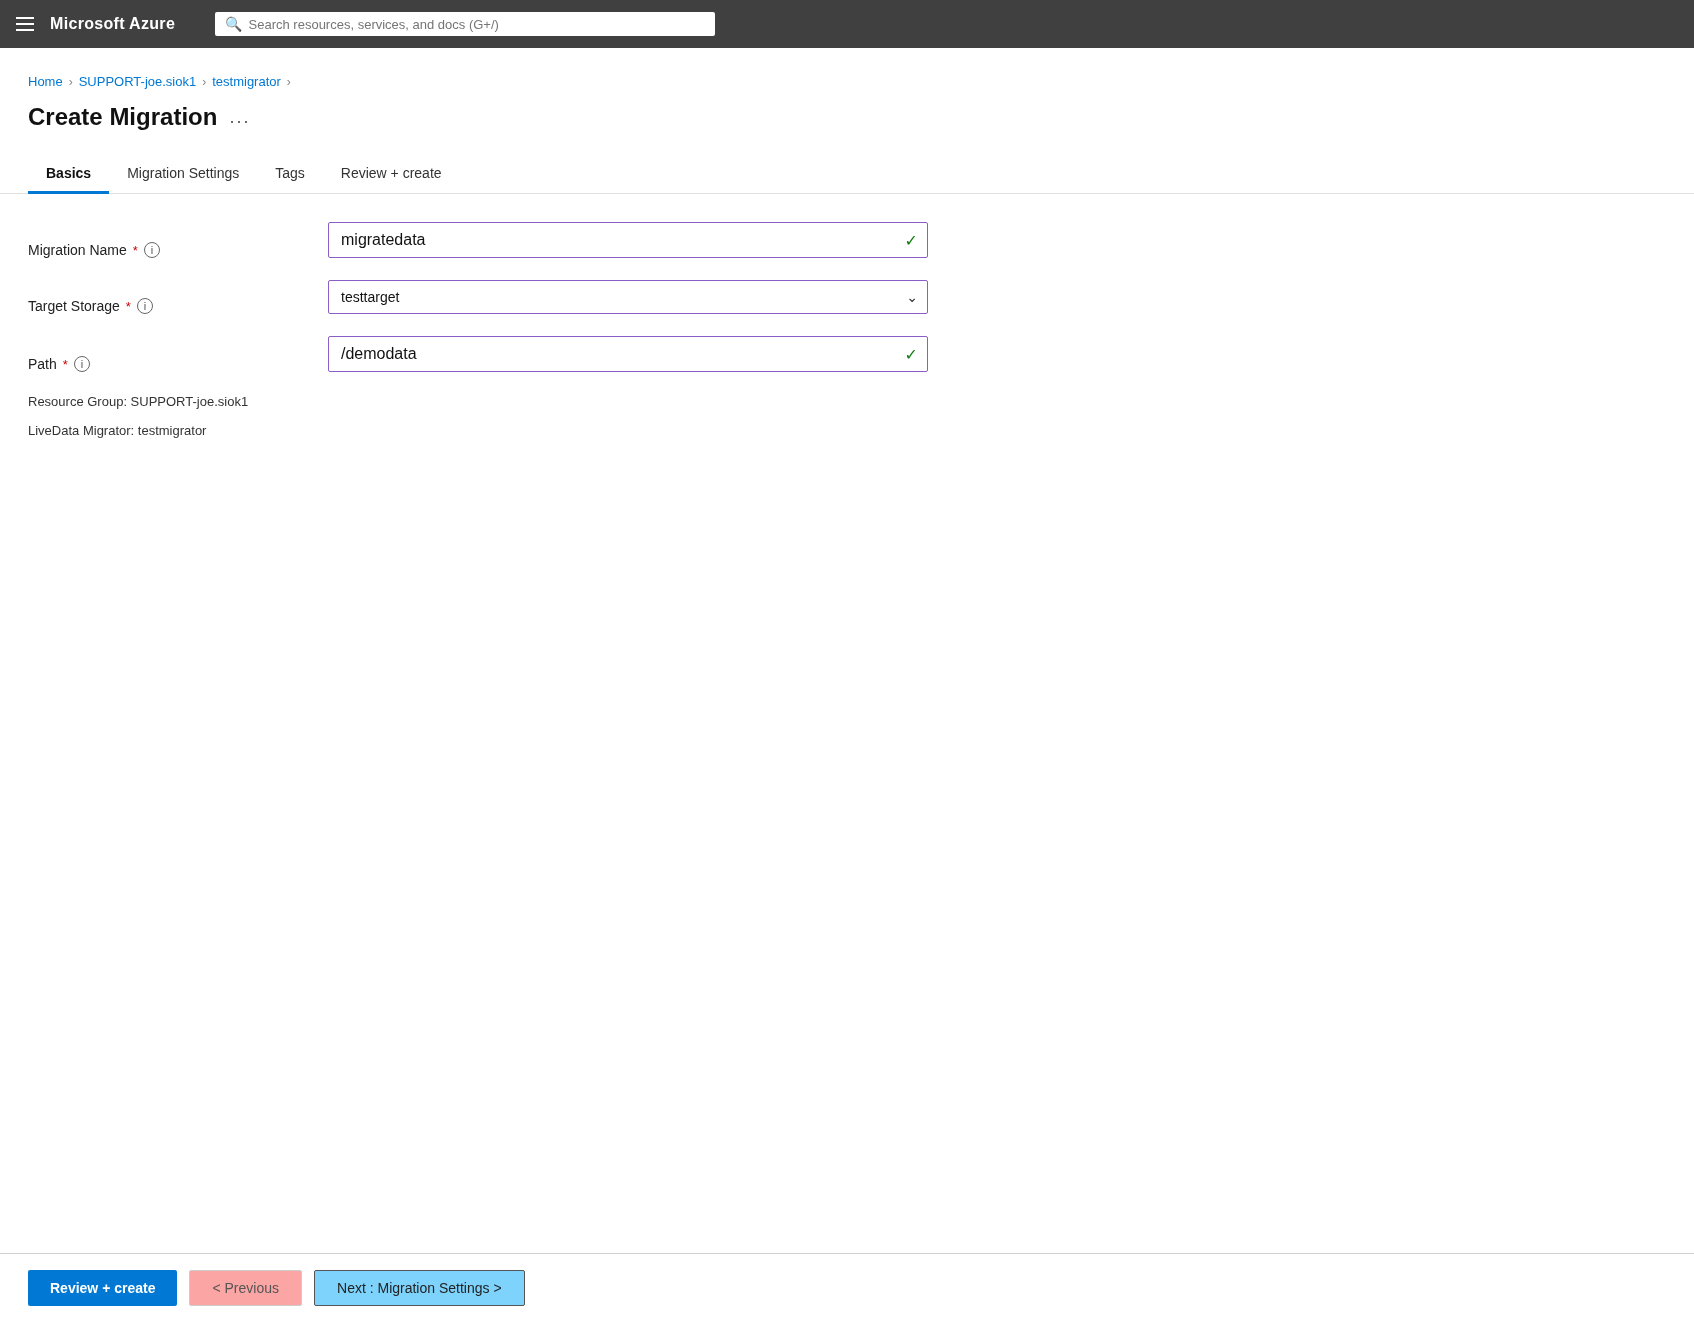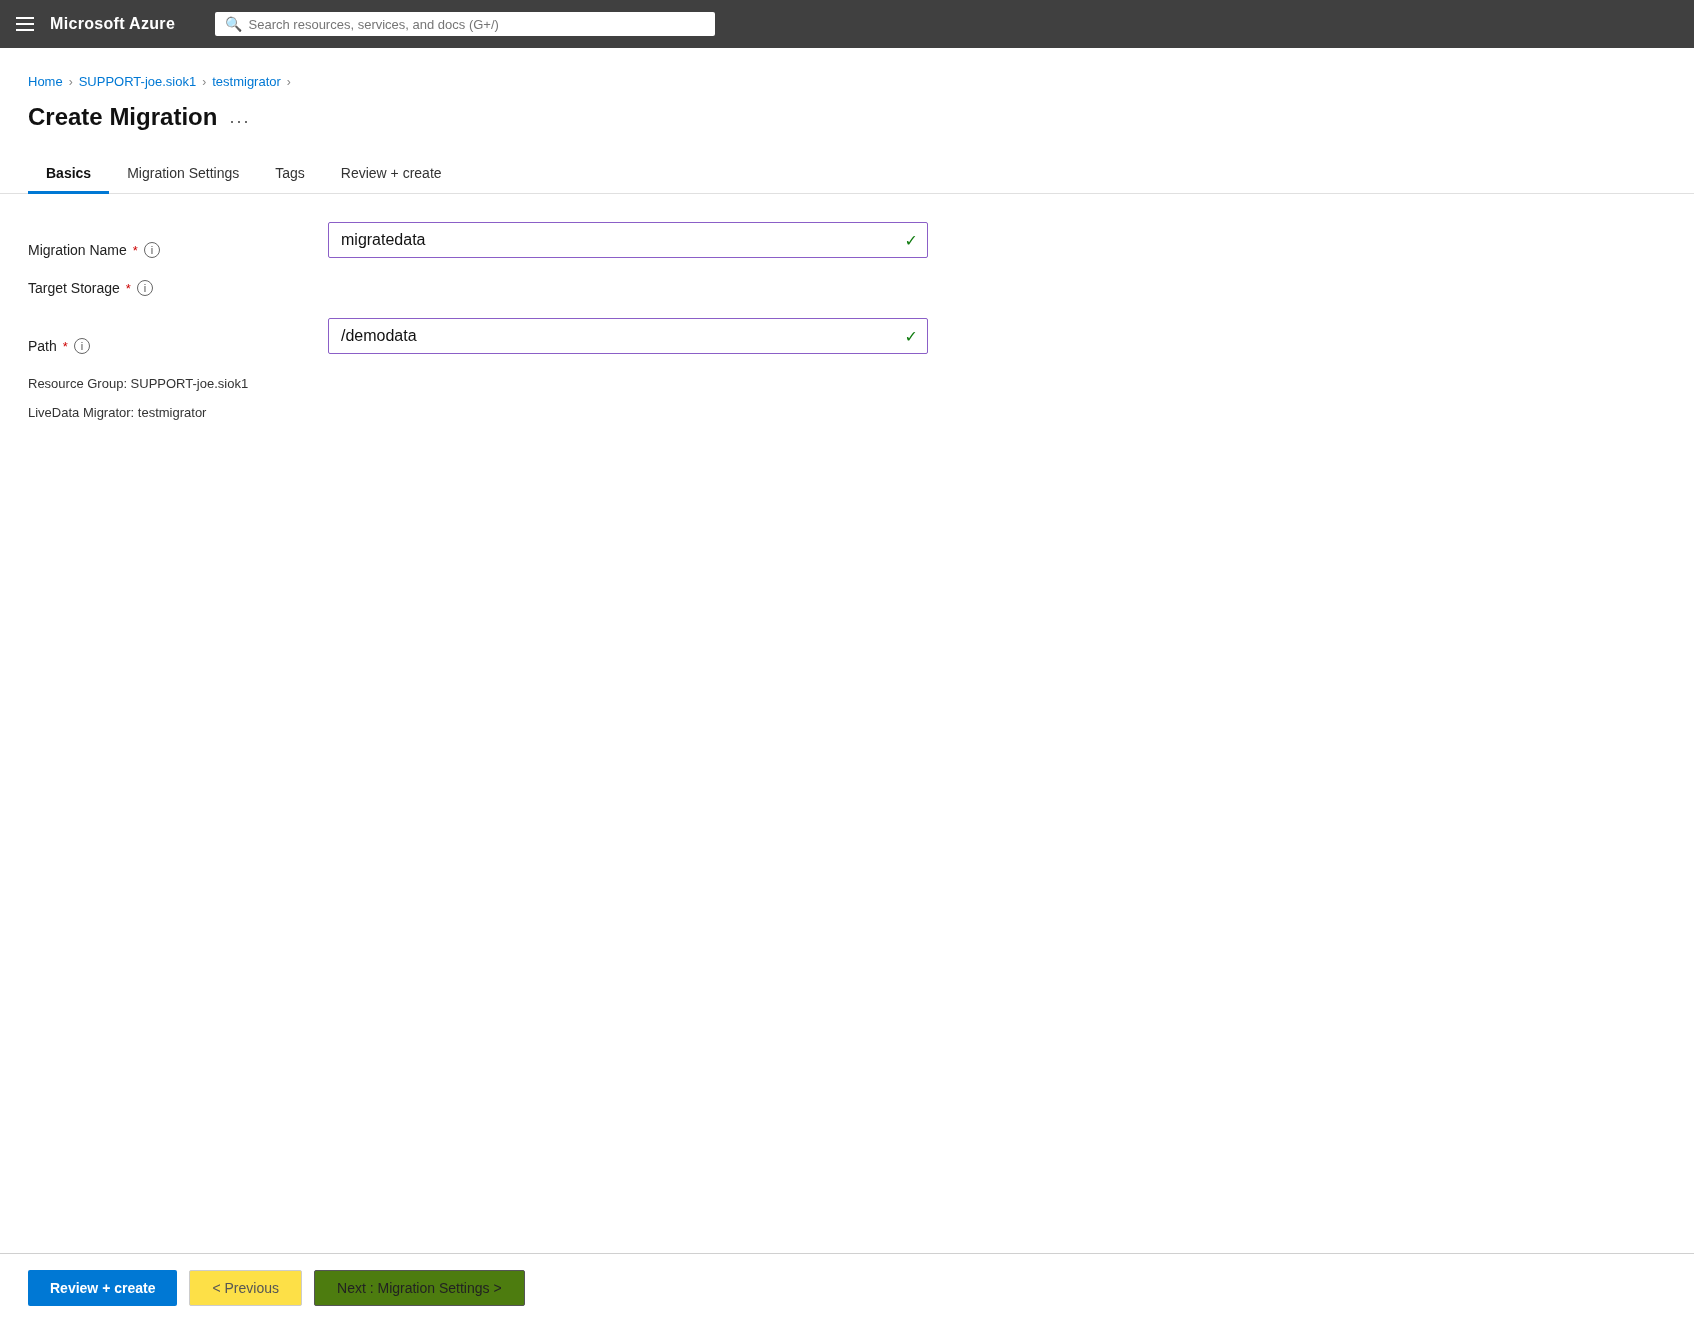--- a/index.html
+++ b/index.html
@@ -249,30 +249,30 @@
       background: #0078d4;
       color: #fff;
       border: none;
       padding: 10px 22px;
       font-size: 14px;
       font-weight: 600;
       cursor: pointer;
       border-radius: 2px;
     }
     .btn-previous {
-      background: #fde047;
+      background: #fca5a5;
       color: #555;
       border: 1px solid #ccc;
       padding: 9px 22px;
       font-size: 14px;
       cursor: pointer;
       border-radius: 2px;
     }
     .btn-next {
-      background: #4d7c0f;
+      background: #7dd3fc;
       color: #222;
       border: 1.5px solid #555;
       padding: 9px 22px;
       font-size: 14px;
       cursor: pointer;
       border-radius: 2px;
       font-weight: 500;
     }
   </style>
 </head>
@@ -329,20 +329,26 @@
         </div>
       </div>
     </div>
 
     <div class="form-row">
       <div class="form-label">
         <span>Target Storage</span>
         <span class="required-star">*</span>
         <span class="info-icon">i</span>
       </div>
+      <div class="form-select-wrap">
+        <select class="form-select">
+          <option value="testtarget">testtarget</option>
+        </select>
+        <span class="select-arrow">⌄</span>
+      </div>
     </div>
 
     <div class="form-row">
       <div class="form-label">
         <span>Path</span>
         <span class="required-star">*</span>
         <span class="info-icon">i</span>
       </div>
       <div class="form-input-wrap">
         <div class="input-wrapper">

